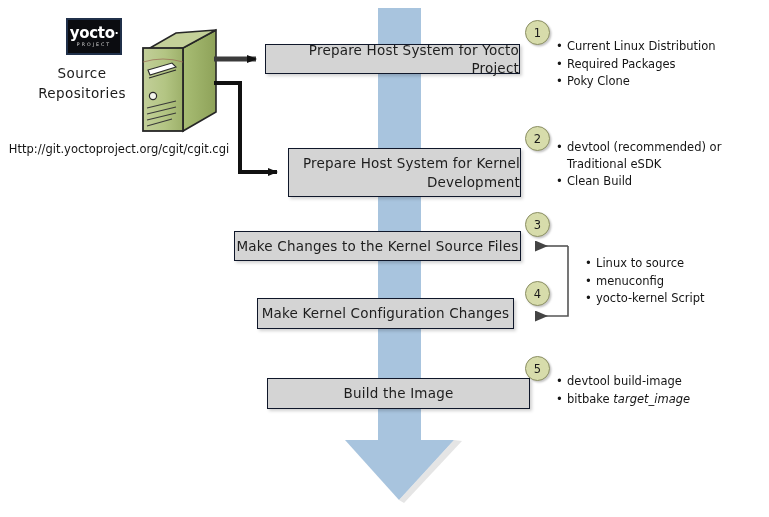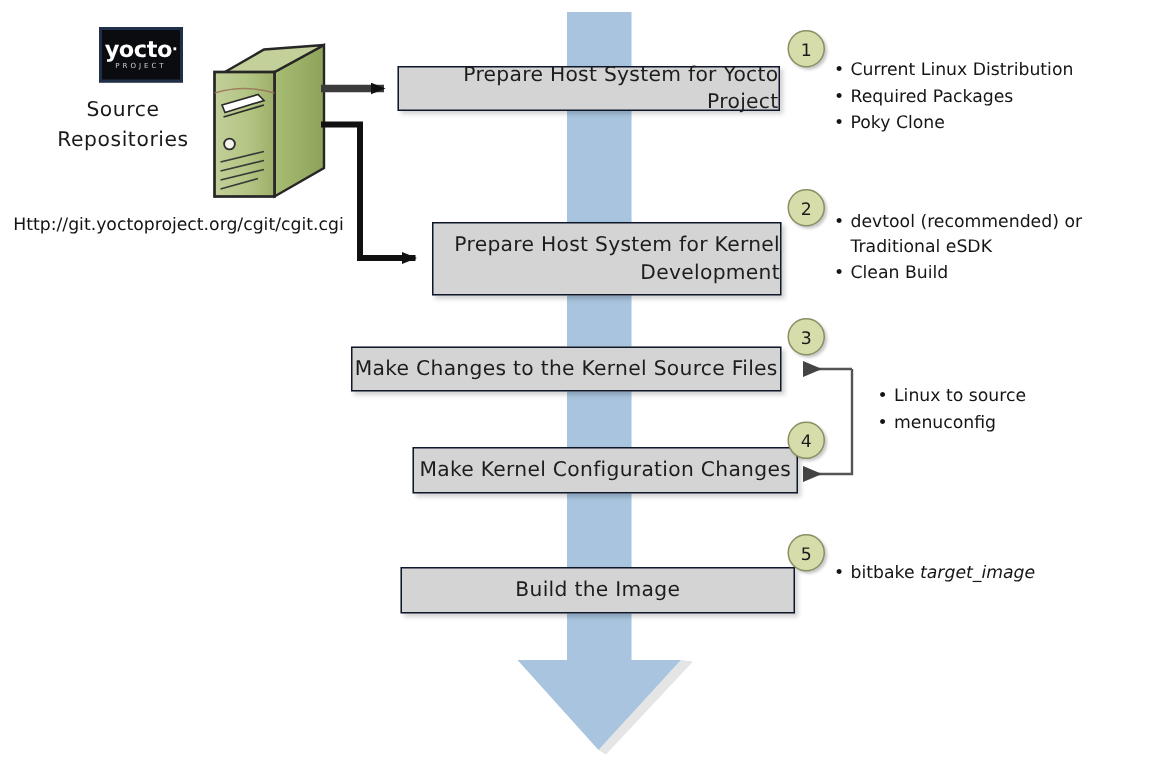--- a/index.html
+++ b/index.html
@@ -80,21 +80,21 @@
     text-align: right;
     font-size: 13.5px;
     color: #1d1d1d;
     box-shadow: 2px 2px 3px rgba(0,0,0,0.18);
     line-height: 1.35;
     letter-spacing: 0.2px;
   }
   #box1 { left: 265px; top: 44px;  width: 255px; height: 30px; }
   #box2 { left: 288px; top: 148px; width: 233px; height: 49px; }
   #box3 { left: 234px; top: 231px; width: 287px; height: 30px; }
-  #box4 { left: 275px; top: 298px; width: 257px; height: 31px; }
+  #box4 { left: 257px; top: 298px; width: 257px; height: 31px; }
   #box5 { left: 267px; top: 378px; width: 263px; height: 31px; }
   
   .step-circle {
     position: absolute;
     width: 25px; height: 25px;
     border-radius: 50%;
     background: #d7dcab;
     border: 1.5px solid #8b8f63;
     box-sizing: border-box;
     display: flex;
@@ -236,20 +236,22 @@
   <ul>
     <li>devtool (recommended) or Traditional eSDK</li>
     <li>Clean Build</li>
   </ul>
 </div>
 
 <div class="bullets" id="bul3">
   <ul>
     <li>Linux to source</li>
     <li>menuconfig</li>
+    <li>yocto-kernel Script</li>
   </ul>
 </div>
 
 <div class="bullets" id="bul5">
   <ul>
+    <li>devtool build-image</li>
     <li><span>bitbake </span><i>target_image</i></li>
   </ul>
 </div>
 
 </body></html>

